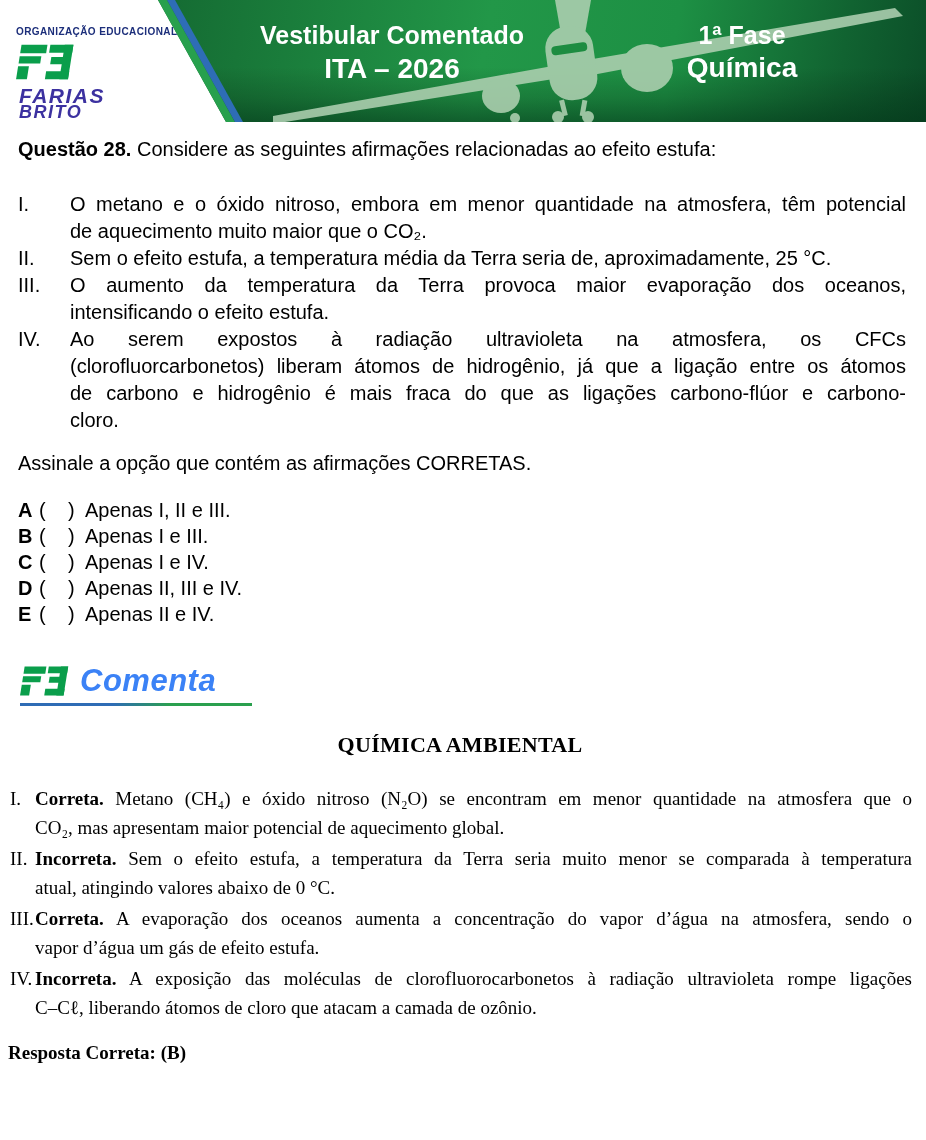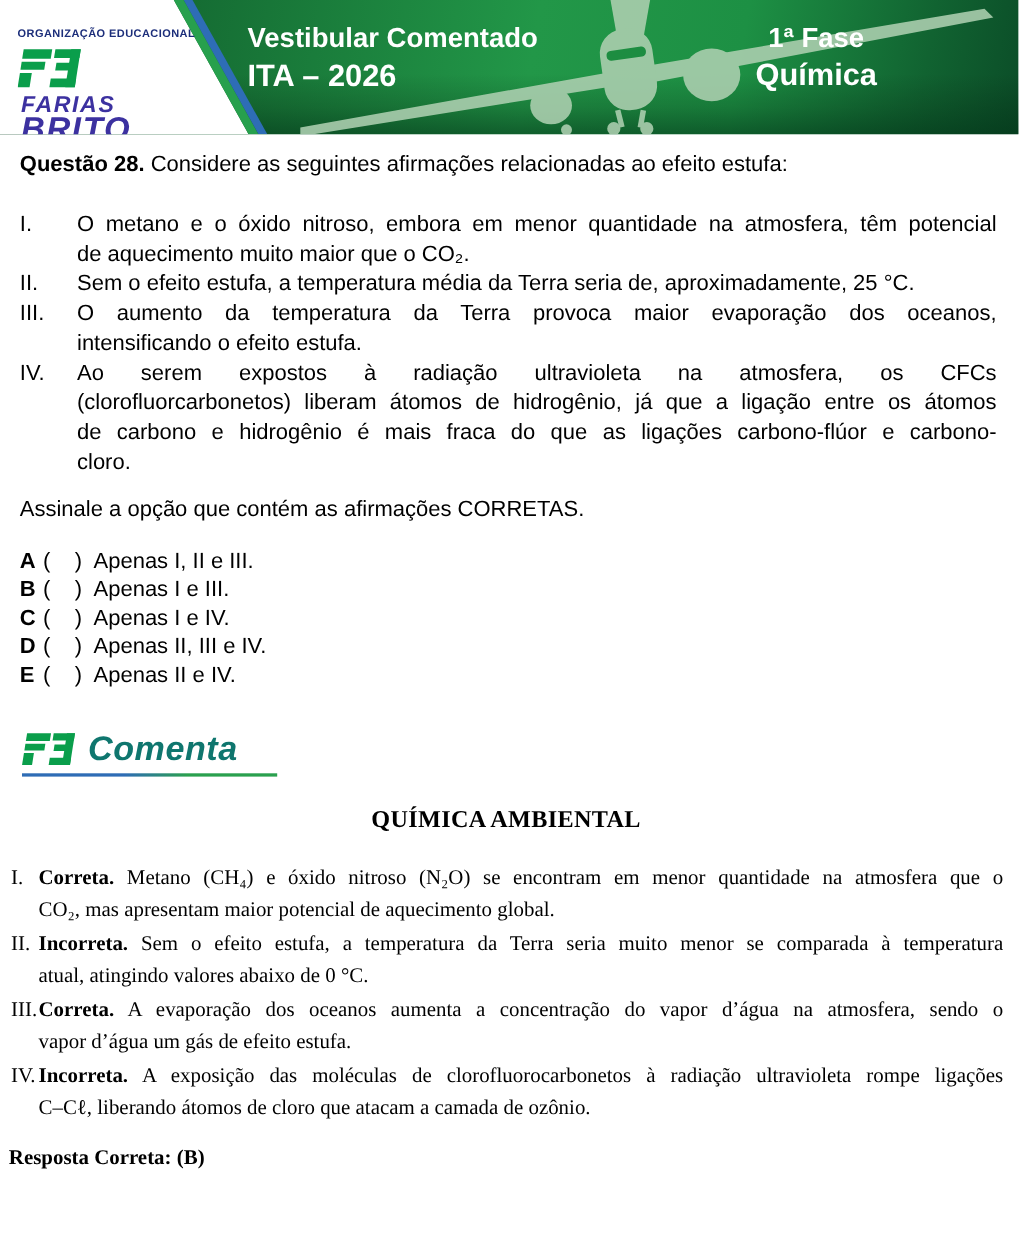--- a/index.html
+++ b/index.html
@@ -20,22 +20,22 @@
   .stripe-g{position:absolute;top:0;left:0;width:300px;height:122px;background:#27a04d;
          clip-path:polygon(158px 0,167px 0,235px 122px,226px 122px);}
   .stripe-b{position:absolute;top:0;left:0;width:300px;height:122px;background:#2e6db6;
          clip-path:polygon(167px 0,175px 0,243px 122px,235px 122px);}
   .logo{position:absolute;left:16px;top:26px;}
   .org{font-size:10px;font-weight:700;color:#1c2e7a;letter-spacing:.4px;}
   .brandrow{display:flex;align-items:flex-start;margin-top:2px;flex-direction:column;}
   .fbmark{width:62px;height:46px;flex:0 0 auto;}
   .wordmark{margin-left:3px;color:#3c31a0;font-weight:700;font-style:italic;line-height:.88;letter-spacing:1.5px;margin-top:2px;}
   .wm1{font-size:21px;}
-  .wm2{font-size:30px;}
-  .hdr-center{position:absolute;left:225px;top:21px;width:308px;text-align:left;color:#fff;font-weight:700;}
+  .wm2{font-size:18px;}
+  .hdr-center{position:absolute;left:238px;top:21px;width:308px;text-align:center;color:#fff;font-weight:700;}
   .hc1{font-size:25px;line-height:28px;}
   .hc2{font-size:28px;line-height:30px;margin-top:5px;}
   .hdr-right{position:absolute;left:633px;top:21px;width:218px;text-align:center;color:#fff;font-weight:700;}
   .hr1{font-size:25px;line-height:28px;}
   .hr2{font-size:28px;line-height:30px;margin-top:4px;}
   
   .question{margin:14px 20px 0 18px;font-size:20px;}
   .q-head{line-height:26px;margin-top:10px;}
   .q-head b{font-weight:700;}
   .q-list{margin-top:29px;}
@@ -44,21 +44,21 @@
   .jlines > .ln:not(:last-child){text-align-last:justify;}
   .q-cmd{margin-top:16px;line-height:27px;}
   .options{margin-top:19px;}
   .opt{line-height:26px;}
   .opt-letter{font-weight:700;display:inline-block;width:21px;}
   .opt-bracket{display:inline-block;width:46px;}
   
   .comenta{margin:36px 0 0 20px;width:232px;}
   .comenta-row{display:flex;align-items:center;}
   .fbmark2{width:52px;height:36px;flex:0 0 auto;}
-  .comenta-word{font-size:31px;font-weight:700;font-style:italic;color:#0f766e;margin-left:8px;letter-spacing:.5px;}
+  .comenta-word{font-size:31px;font-weight:700;font-style:italic;color:#3b82f6;margin-left:8px;letter-spacing:.5px;}
   .comenta-rule{height:3px;margin-top:4px;background:linear-gradient(to right,#2e6cb5 40%,#2aa04e 65%);}
   
   .commentary{margin:0 14px 16px 8px;font-family:"Liberation Serif","DejaVu Serif",serif;font-size:19px;}
   .c-title{text-align:center;font-weight:700;font-size:22px;margin-top:26px;letter-spacing:.3px;}
   .c-list{margin-top:26px;}
   .c-item{position:relative;padding-left:27px;line-height:29px;margin-top:2px;}
   .c-num{position:absolute;left:2px;top:0;width:25px;}
   .verdict{font-weight:700;}
   .answer{font-weight:700;margin-top:17px;line-height:27px;}
 </style>

